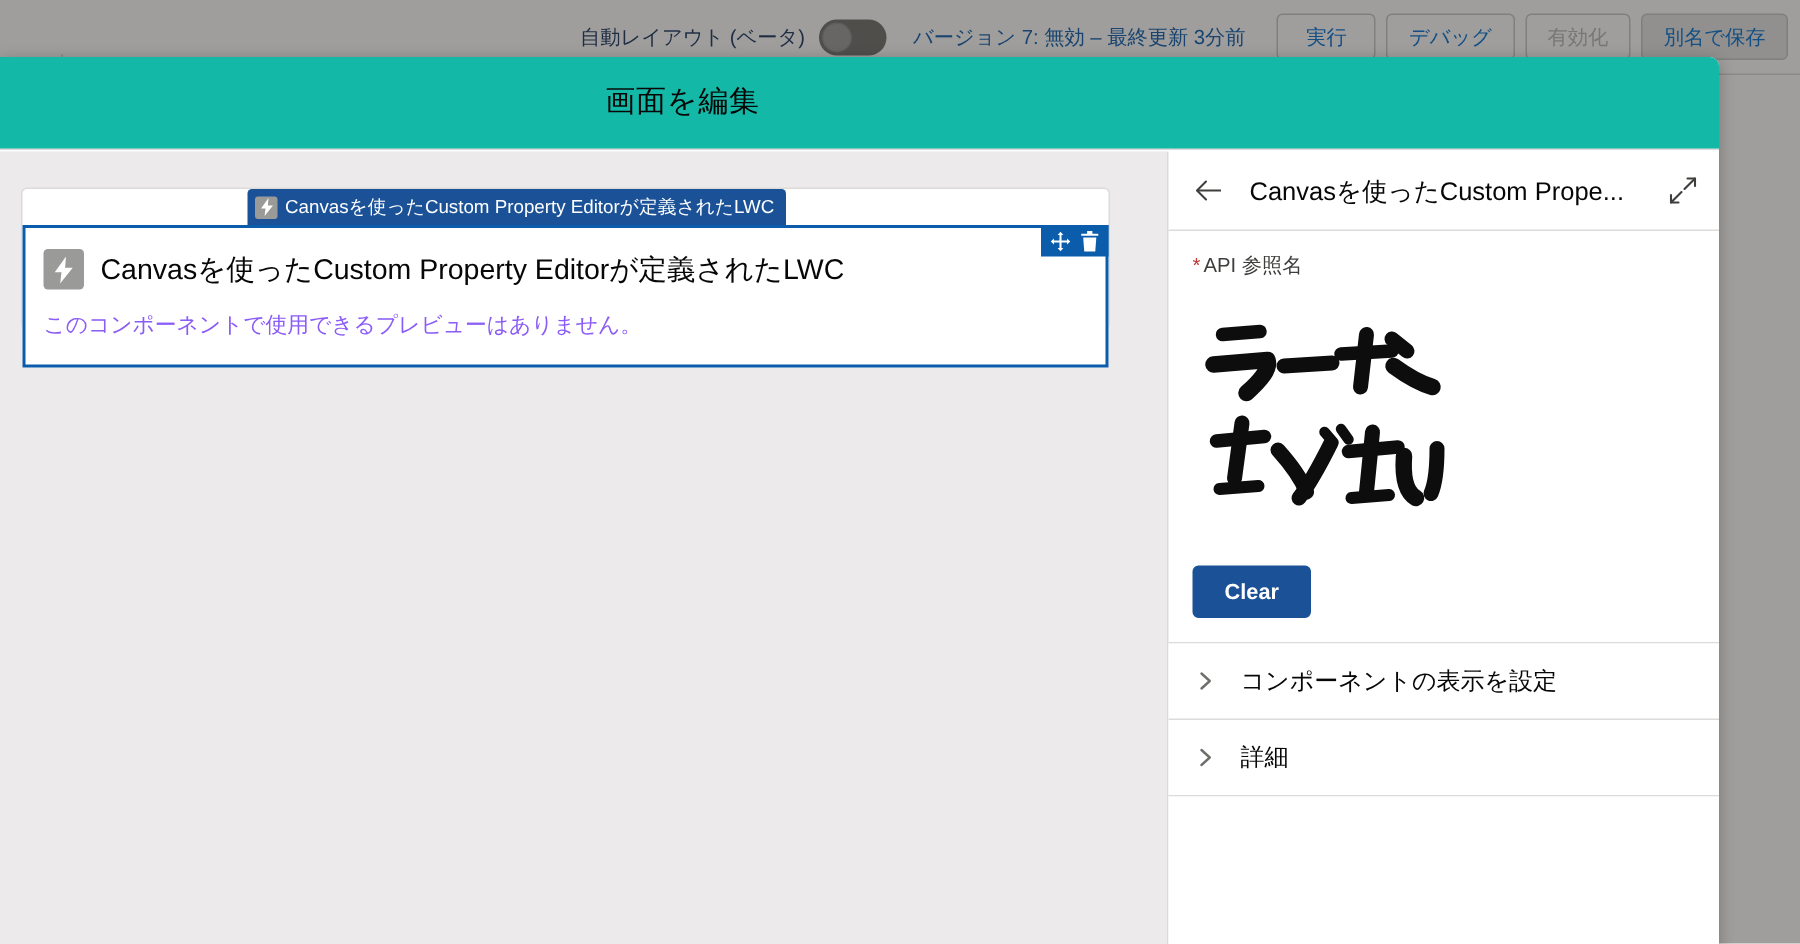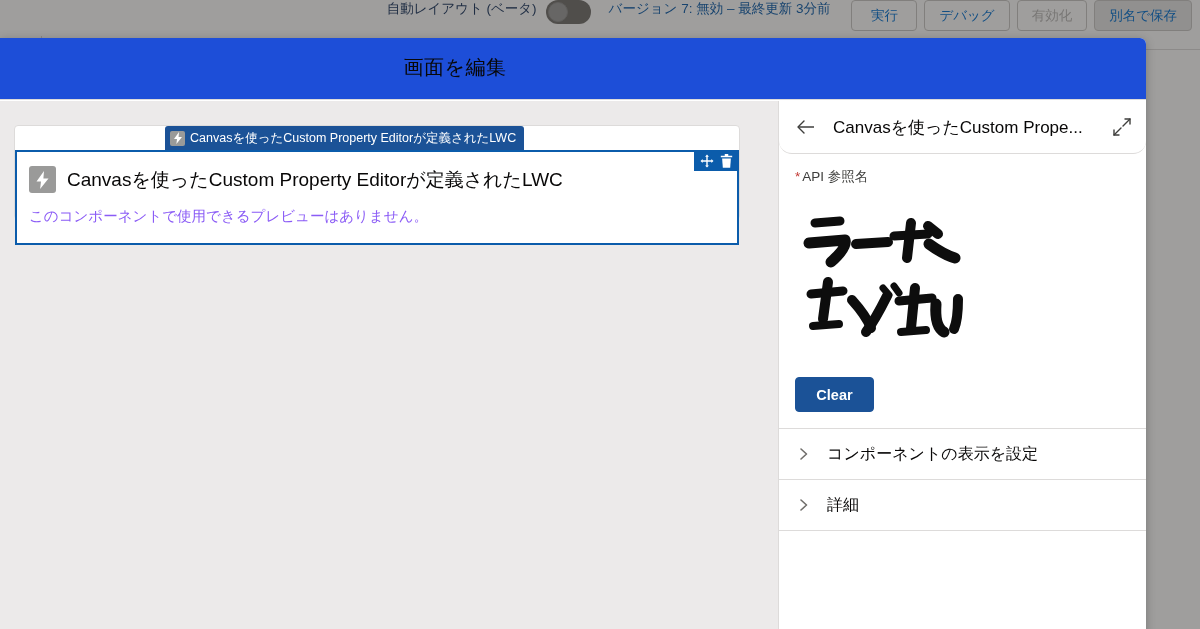--- a/index.html
+++ b/index.html
@@ -13,21 +13,21 @@
   
   #app-background {
     position: absolute; inset: 0;
     background: #ffffff;
   }
 
   
   .bg-toolbar {
     position: absolute; left: 0; top: 0; width: 1200px; height: 50px;
     background: #ffffff;
-    display: flex; align-items: flex-start;
+    display: flex; align-items: center;
     border-bottom: 1px solid #dddbda;
   }
   .bg-toolbar-spacer { flex: 1; }
   .autolayout-label {
     font-size: 13.5px; color: #16325c; white-space: nowrap;
   }
   .toggle-switch {
     width: 45px; height: 24px; border-radius: 12px;
     background: #706e6b; margin-left: 9px; margin-right: 18px;
     position: relative; flex: 0 0 auto;
@@ -99,21 +99,21 @@
     position: absolute; left: 0; top: 38px;
     width: 1146px; height: 700px;
     background: #ffffff;
     border-radius: 0 6px 6px 0;
     overflow: hidden;
     box-shadow: 0 2px 10px rgba(0,0,0,0.25);
   }
   .modal-header {
     position: relative;
     height: 62px;
-    background: #1d4ed8;
+    background: #14b8a6;
     border-bottom: 1px solid #dddbda;
   }
   .modal-title {
     position: absolute; left: 0; right: 0; top: 16px;
     text-align: center;
     font-size: 20px; color: #080707;
     padding-right: 236px;
     letter-spacing: 0.5px;
   }
   .modal-close {
@@ -201,21 +201,20 @@
     background: #ffffff;
     border-left: 1px solid #dddbda;
     display: flex; flex-direction: column;
   }
   .props-header {
     height: 53px;
     display: flex; align-items: center;
     padding: 0 14px 0 16px;
     border-bottom: 1px solid #dddbda;
     flex: 0 0 auto;
-    border-radius: 13px;
   }
   .back-arrow {
     color: #3e3e3c; flex: 0 0 auto; margin-right: 16px;
     width: 22px; height: 22px;
   }
   .back-arrow svg { display: block; }
   .props-title {
     flex: 1;
     font-size: 17px; color: #080707;
     white-space: nowrap; overflow: hidden;

